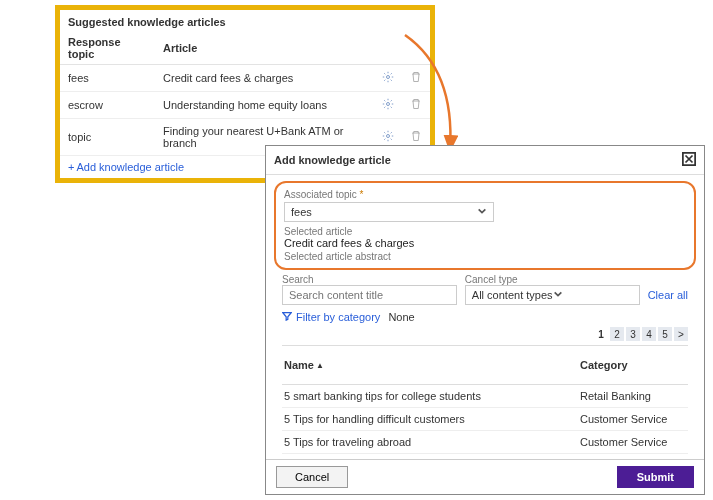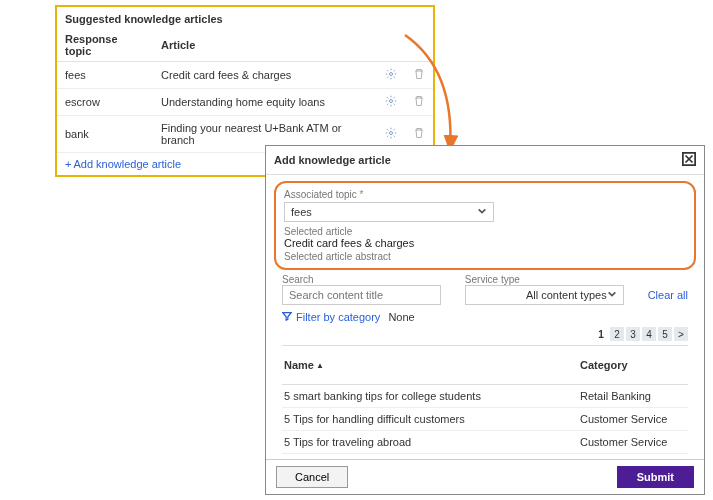--- a/index.html
+++ b/index.html
@@ -1,20 +1,20 @@
 <!DOCTYPE html>
 <html><head>
 <meta charset="utf-8">
 <style>
   * { box-sizing: border-box; margin: 0; padding: 0; }
   body { font-family: Arial, Helvetica, sans-serif; font-size: 11px; color: #333; background: #fff; width: 713px; height: 500px; position: relative; }
 
   .panel1 {
     position: absolute; left: 55px; top: 5px; width: 380px;
-    border: 2px solid #eab308; background: #fff;
+    border: 5px solid #eab308; background: #fff;
   }
   .panel1 .title { font-weight: bold; font-size: 11px; padding: 6px 8px 4px; }
   .panel1 table { width: 100%; border-collapse: collapse; }
   .panel1 th { text-align: left; font-size: 11px; font-weight: bold; padding: 4px 8px; border-bottom: 1px solid #e3e3e3; }
   .panel1 td { font-size: 11px; padding: 6px 8px; border-bottom: 1px solid #eee; }
   .panel1 td.icon-cell { width: 20px; text-align: center; color: #999; }
   .add-link { color: #295ed9; font-size: 11px; padding: 5px 8px; display: block; cursor: pointer; }
   .plus { color: #295ed9; margin-right: 2px; }
   .gear-icon svg, .trash-icon svg { width: 12px; height: 12px; }
   .gear-icon svg { stroke: #5a7fba; fill: #5a7fba; }
@@ -32,24 +32,24 @@
   .close-icon svg { width: 14px; height: 14px; stroke: #333; stroke-width: 2; }
 
   .highlight-box { margin: 6px 8px 4px; border: 2px solid #e8772c; border-radius: 12px; padding: 4px 8px 6px; }
   .lbl { color: #777; font-size: 10px; margin-top: 2px; }
   .req { color: #cc7a00; }
   .select-field { border: 1px solid #ccc; padding: 3px 6px; margin: 2px 0 4px; display: flex; justify-content: space-between; align-items: center; width: 210px; font-size: 11px; cursor: pointer; }
   .chev svg { width: 10px; height: 10px; stroke: #555; fill: none; stroke-width: 2; }
   .val { font-size: 11px; color: #222; }
   .abstract { font-size: 10.5px; color: #222; line-height: 1.3; margin-top: 2px; }
 
-  .filters-row { display: flex; gap: 24px; padding: 0 16px; align-items: flex-end; margin-top: -2px; }
+  .filters-row { display: flex; gap: 8px; padding: 0 16px; align-items: flex-end; margin-top: -2px; }
   .fgroup { flex: 1; }
   .input-field { border: 1px solid #ccc; padding: 3px 6px; font-size: 11px; color: #aaa; width: 100%; }
-  .select-ct { border: 1px solid #ccc; padding: 3px 6px; font-size: 11px; display: flex; justify-content: flex-end; align-items: center; width: 100%; cursor: pointer; }
+  .select-ct { border: 1px solid #ccc; padding: 3px 6px; font-size: 11px; display: flex; justify-content: flex-start; align-items: center; width: 100%; cursor: pointer; }
   .clear { color: #295ed9; font-size: 11px; cursor: pointer; padding-bottom: 4px; white-space: nowrap; }
 
   .filter-line { padding: 6px 16px 2px; font-size: 11px; color: #295ed9; cursor: pointer; display: flex; align-items: flex-end; gap: 4px; }
   .filter-line .none { color: #333; margin-left: 4px; }
   .filter-icon svg { width: 10px; height: 10px; stroke: #295ed9; fill: none; stroke-width: 1.5; }
 
   .pager { display: flex; justify-content: flex-end; gap: 2px; padding: 2px 16px 4px; }
   .pg { width: 14px; height: 14px; display: flex; align-items: center; justify-content: center; font-size: 10px; }
   .pg.cur { font-weight: bold; }
   .pg.box { background: #e5e9ef; cursor: pointer; }
@@ -95,21 +95,21 @@
           <td>Understanding home equity loans</td>
           <td class="icon-cell"><span class="gear-icon"><svg viewBox="0 0 16 16">
                 <circle cx="8" cy="8" r="2" fill="none" stroke="#5a7fba"></circle>
                 <path d="M8 1v2M8 13v2M1 8h2M13 8h2M3 3l1.4 1.4M11.6 11.6L13 13M13 3l-1.4 1.4M4.4 11.6L3 13" stroke="#5a7fba"></path>
               </svg></span></td>
           <td class="icon-cell"><span class="trash-icon"><svg viewBox="0 0 16 16">
                 <path d="M3 4h10M5 4V2h6v2M4 4l1 10h6l1-10"></path>
               </svg></span></td>
         </tr>
         <tr>
-          <td>bank</td>
+          <td>topic</td>
           <td>Finding your nearest U+Bank ATM or branch</td>
           <td class="icon-cell"><span class="gear-icon"><svg viewBox="0 0 16 16">
                 <circle cx="8" cy="8" r="2" fill="none" stroke="#5a7fba"></circle>
                 <path d="M8 1v2M8 13v2M1 8h2M13 8h2M3 3l1.4 1.4M11.6 11.6L13 13M13 3l-1.4 1.4M4.4 11.6L3 13" stroke="#5a7fba"></path>
               </svg></span></td>
           <td class="icon-cell"><span class="trash-icon"><svg viewBox="0 0 16 16">
                 <path d="M3 4h10M5 4V2h6v2M4 4l1 10h6l1-10"></path>
               </svg></span></td>
         </tr>
       </tbody>
@@ -149,21 +149,21 @@
     <div class="val">Credit card fees &amp; charges</div>
     <div class="lbl">Selected article abstract</div>
   </div>
 
   <div class="filters-row">
     <div class="fgroup">
       <div class="lbl">Search</div>
       <input class="input-field" placeholder="Search content title" style="">
     </div>
     <div class="fgroup">
-      <div class="lbl">Service type</div>
+      <div class="lbl">Cancel type</div>
       <div class="select-ct">
         <span>All content types</span>
         <span class="chev"><svg viewBox="0 0 12 12">
               <path d="M2 4 L6 8 L10 4"></path>
             </svg></span>
       </div>
     </div>
     <span class="clear">Clear all</span>
   </div>
 

